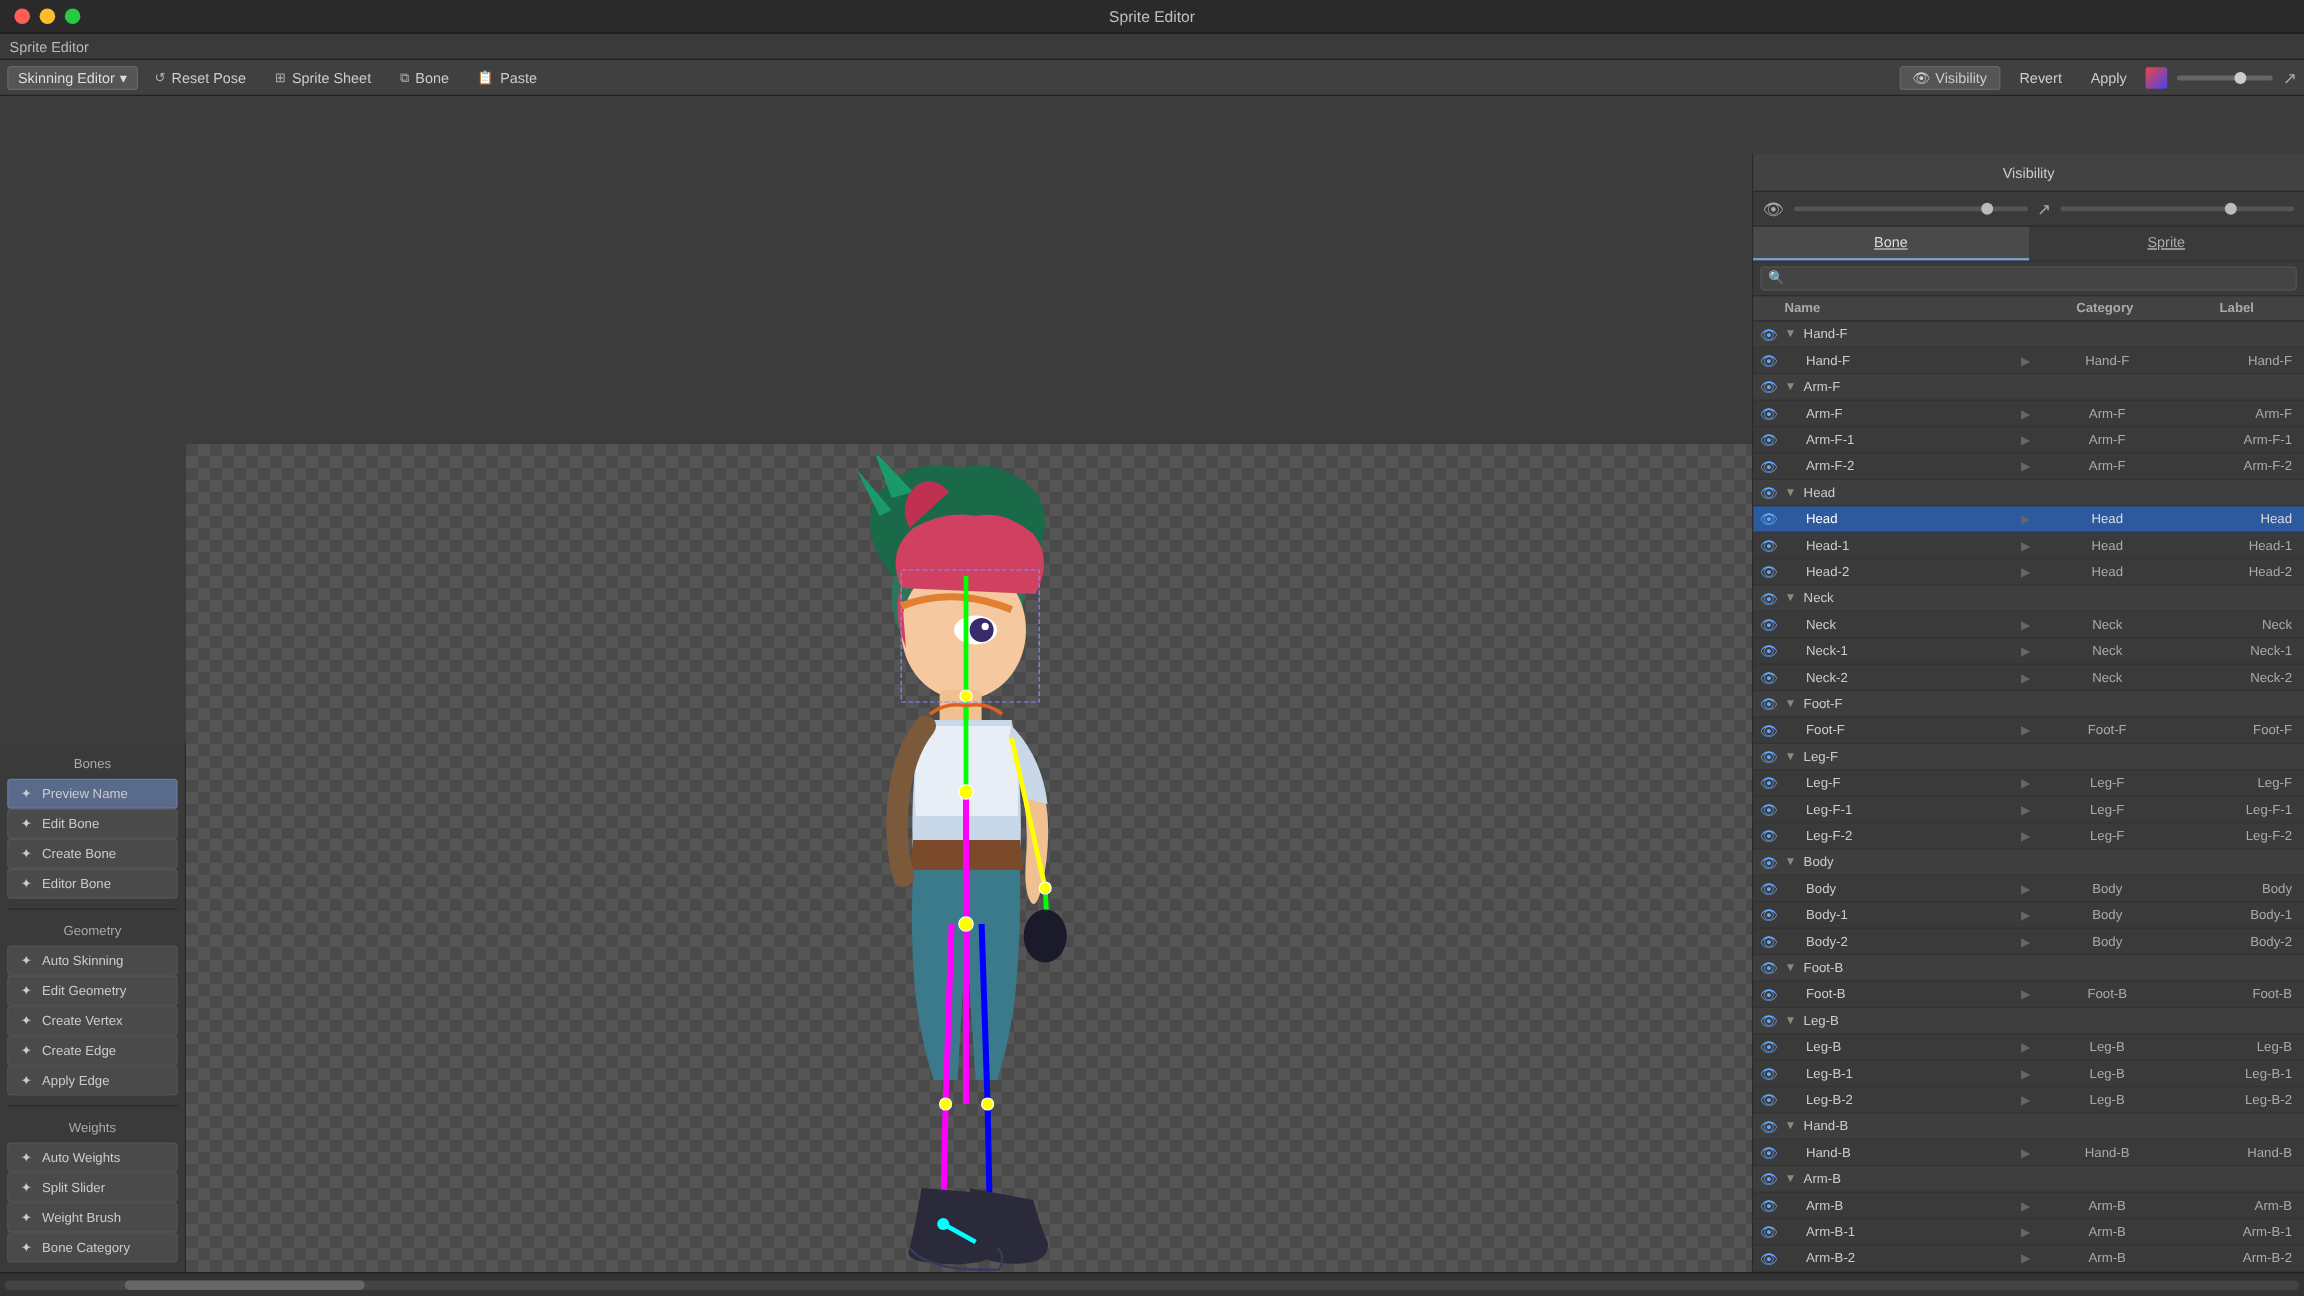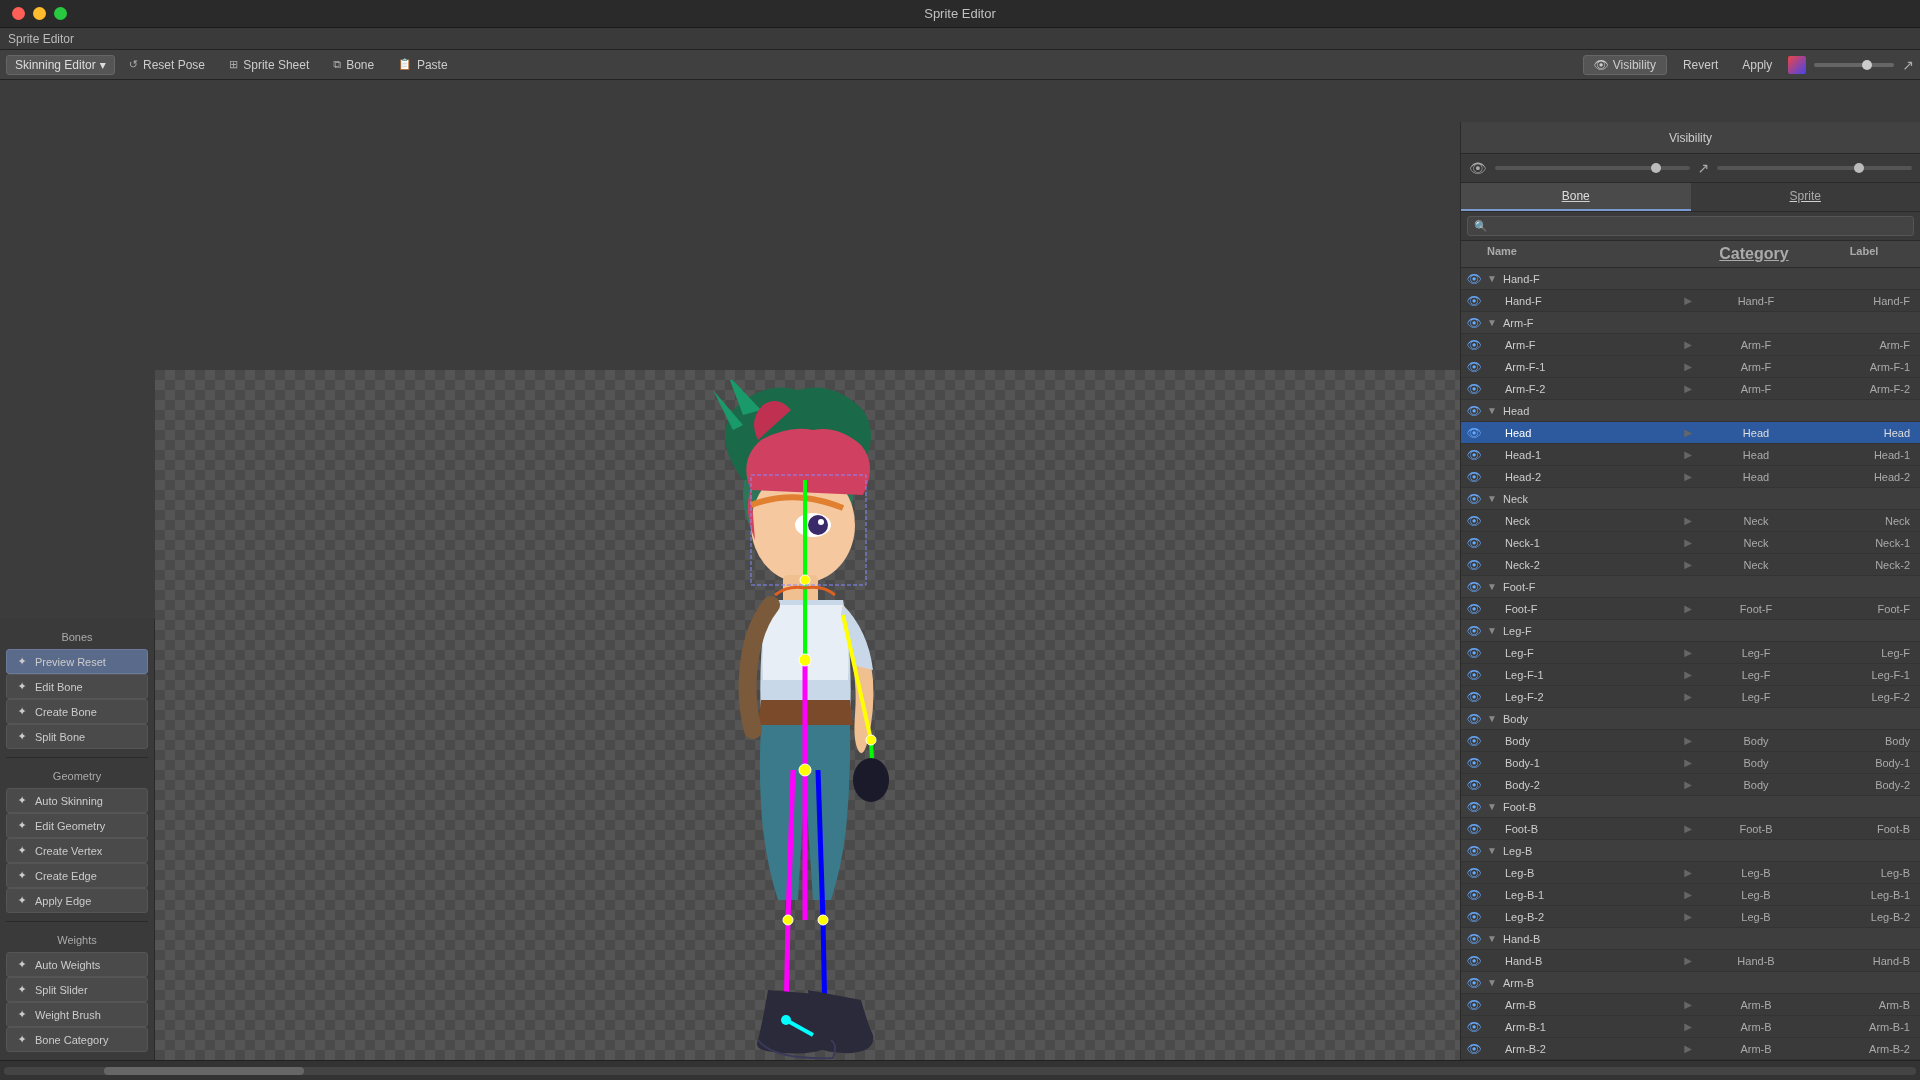--- a/index.html
+++ b/index.html
@@ -325,21 +325,21 @@
       border-radius: 3px;
     }
 
     #bone-tree-header {
       display: flex;
       background: #424242;
       border-bottom: 1px solid #2a2a2a;
       padding: 4px 6px;
     }
     .tree-col-name { flex: 1; font-size: 11px; color: #aaa; font-weight: 600; }
-    .tree-col-cat { width: 120px; font-size: 16px; color: #aaa; font-weight: 600; text-align: center; text-decoration: underline; }
+    .tree-col-cat { width: 120px; font-size: 11px; color: #aaa; font-weight: 600; text-align: center; }
     .tree-col-label { width: 100px; font-size: 11px; color: #aaa; font-weight: 600; text-align: center; }
 
     #bone-tree {
       flex: 1;
       overflow-y: auto;
     }
     .tree-row {
       display: flex;
       align-items: center;
       padding: 2px 4px;
@@ -441,33 +441,33 @@
   </div>
 </div>
 
 <div id="main">
 
   <div id="left-sidebar">
     <div class="section-header">Bones</div>
     <div id="bones-tools">
         <button class="tool-btn active">
           <span class="tool-icon">✦</span>
-          <span>Preview Reset</span>
+          <span>Preview Name</span>
         </button>
         <button class="tool-btn">
           <span class="tool-icon">✦</span>
           <span>Edit Bone</span>
         </button>
         <button class="tool-btn">
           <span class="tool-icon">✦</span>
           <span>Create Bone</span>
         </button>
         <button class="tool-btn">
           <span class="tool-icon">✦</span>
-          <span>Split Bone</span>
+          <span>Editor Bone</span>
         </button>
       </div>
 
     <div class="section-divider"></div>
 
     <div class="section-header">Geometry</div>
     <div id="geometry-tools">
         <button class="tool-btn">
           <span class="tool-icon">✦</span>
           <span>Auto Skinning</span>

